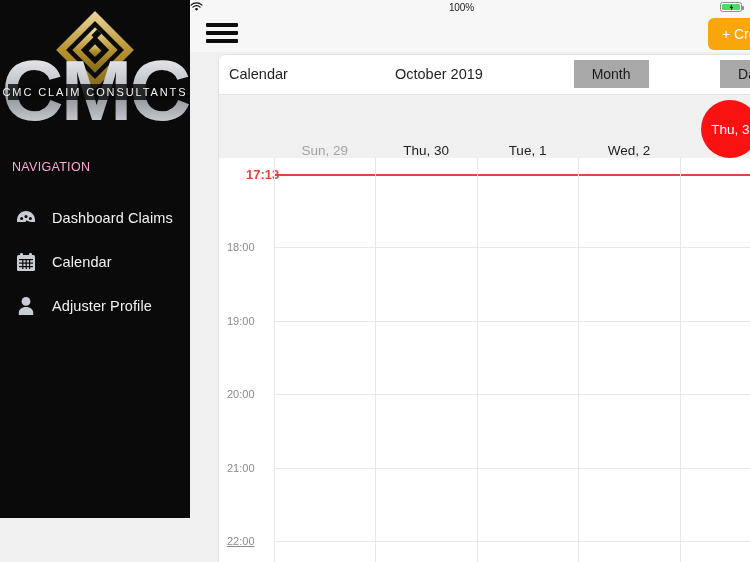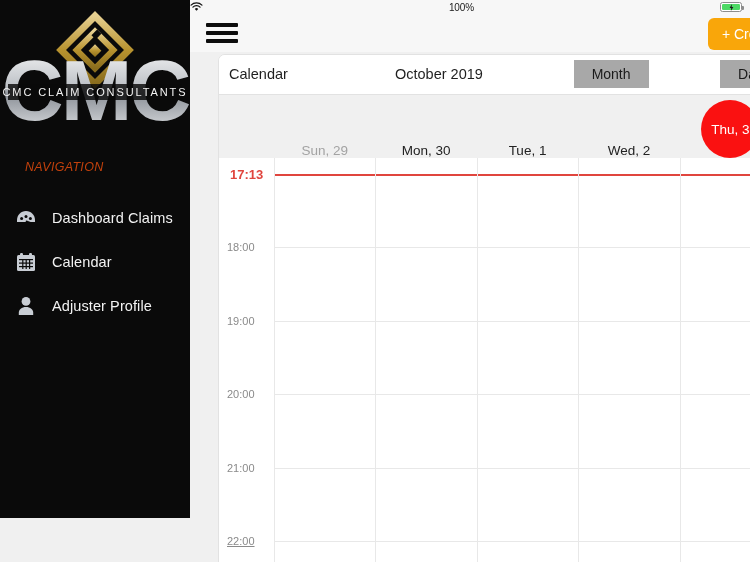--- a/index.html
+++ b/index.html
@@ -31,23 +31,22 @@
   .bolt { width: 5px; height: 7px; display: block; }
 
   
   .sidebar {
     position: absolute; top: 0; left: 0; width: 190px; height: 518px;
     background: #0a0a0a; overflow: hidden;
   }
   .logo-wrap { position: relative; width: 190px; height: 150px; }
   .logo-svg { position: absolute; top: 8px; left: 0; width: 190px; height: 140px; }
   .nav-title {
-    color: #c2410c; font-size: 12.5px; letter-spacing: 0.3px;
-    padding: 10px 0 0 25px;
-    font-style: italic;
+    color: #f9a8d4; font-size: 12.5px; letter-spacing: 0.3px;
+    padding: 10px 0 0 12px;
   }
   .nav-list { margin-top: 22px; }
   .nav-item {
     display: flex; align-items: center; gap: 14px;
     padding: 0 12px 0 14px; height: 44px; cursor: pointer;
   }
   .nav-ico { width: 24px; height: 24px; flex: 0 0 24px; display: block; color: #c8cdd4; }
   .nav-label { color: #f2f2f2; font-size: 14.5px; letter-spacing: 0.1px; }
 
   
@@ -115,21 +114,21 @@
   .hour-line {
     position: absolute; left: 55px; right: 0; height: 1px; background: #e8e8e8;
   }
   .hour-lbl {
     position: absolute; left: 8px; font-size: 11px; color: #8a8a8a;
     transform: translateY(-50%); white-space: nowrap;
   }
   .col-line { position: absolute; top: 0; bottom: 0; width: 1px; background: #e8e8e8; }
   .now-line { position: absolute; left: 55px; right: 0; height: 1.6px; background: #e0453e; }
   .now-lbl {
-    position: absolute; left: 11px; font-size: 13px; color: #e0453e;
+    position: absolute; left: 27px; font-size: 13px; color: #e0453e;
     font-weight: bold; transform: translateY(-50%); white-space: nowrap;
   }
 </style>
 </head>
 <body>
 
 <div class="app">
 
   <div class="sidebar">
     <div class="logo-wrap">
@@ -242,21 +241,21 @@
         <button class="seg-btn">Day</button>
       </div>
     </div>
 
     <div class="days">
       <div class="gutter"></div>
       <div class="day-col">
         <span class="day-lbl muted">Sun, 29</span>
       </div>
       <div class="day-col">
-        <span class="day-lbl">Mon, 30</span>
+        <span class="day-lbl">Thu, 30</span>
       </div>
       <div class="day-col">
         <span class="day-lbl">Tue, 1</span>
       </div>
       <div class="day-col">
         <span class="day-lbl">Wed, 2</span>
       </div>
       <div class="day-col">
         <span class="day-today">
           <span class="day-lbl">Thu, 3</span>

